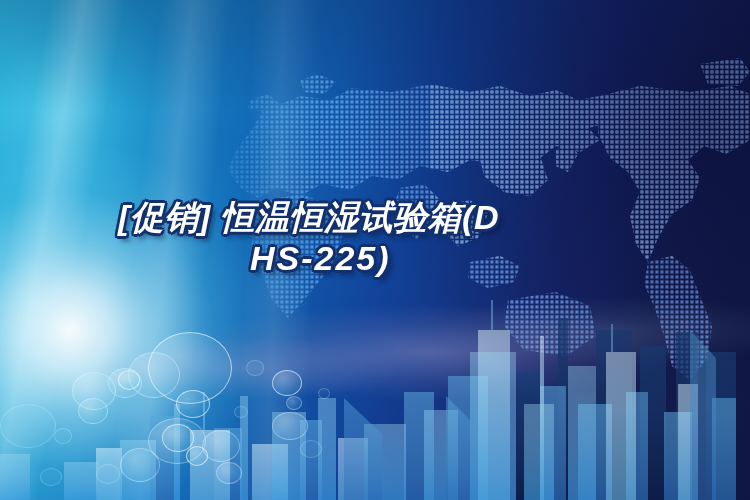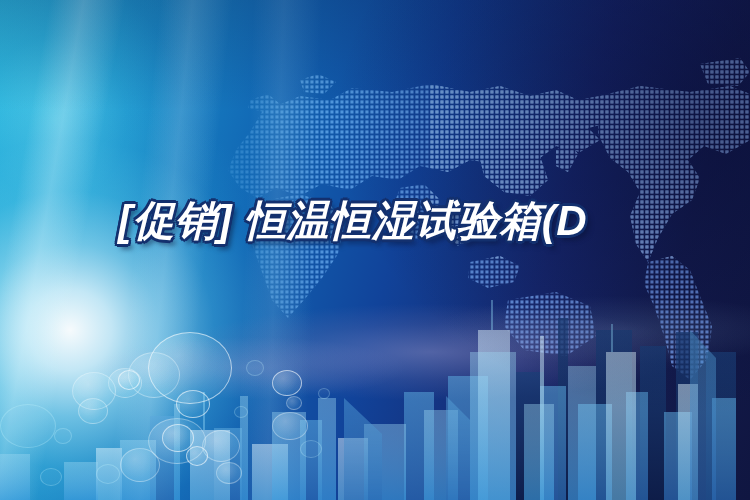--- a/index.html
+++ b/index.html
@@ -82,21 +82,21 @@
   .skyline{bottom:0;}
 
   
   #headline{
     position:absolute;
     left:118px;top:200px;
     width:600px;
     z-index:9;
     font-weight:bold;
     font-style:italic;
-    font-size:42px;
+    font-size:34px;
     line-height:1.02;
     letter-spacing:.5px;
     color:#ffffff;
     text-shadow:
       -2.6px 0 0 #13306e, 2.6px 0 0 #13306e,
       0 -2.6px 0 #13306e, 0 2.6px 0 #13306e,
       -2.2px -2.2px 0 #13306e, 2.2px -2.2px 0 #13306e,
       -2.2px 2.2px 0 #13306e, 2.2px 2.2px 0 #13306e,
       4px 5px 5px rgba(8,16,50,.55);
   }
@@ -280,15 +280,16 @@
     <div class="bub faint" style="left:54px;top:428px;width:18px;height:16px;"></div>
     <div class="bub faint" style="left:40px;top:468px;width:22px;height:18px;"></div>
     <div class="bub faint" style="left:234px;top:406px;width:14px;height:12px;"></div>
     <div class="bub faint" style="left:318px;top:388px;width:12px;height:11px;"></div>
   </div>
 
   <div class="layer vignette"></div>
 
   <div id="headline">
     <span class="l1">[促销] 恒温恒湿试验箱(D</span>
+    <span class="l2">HS-225)</span>
   </div>
 
 </div>
 
 </body></html>

